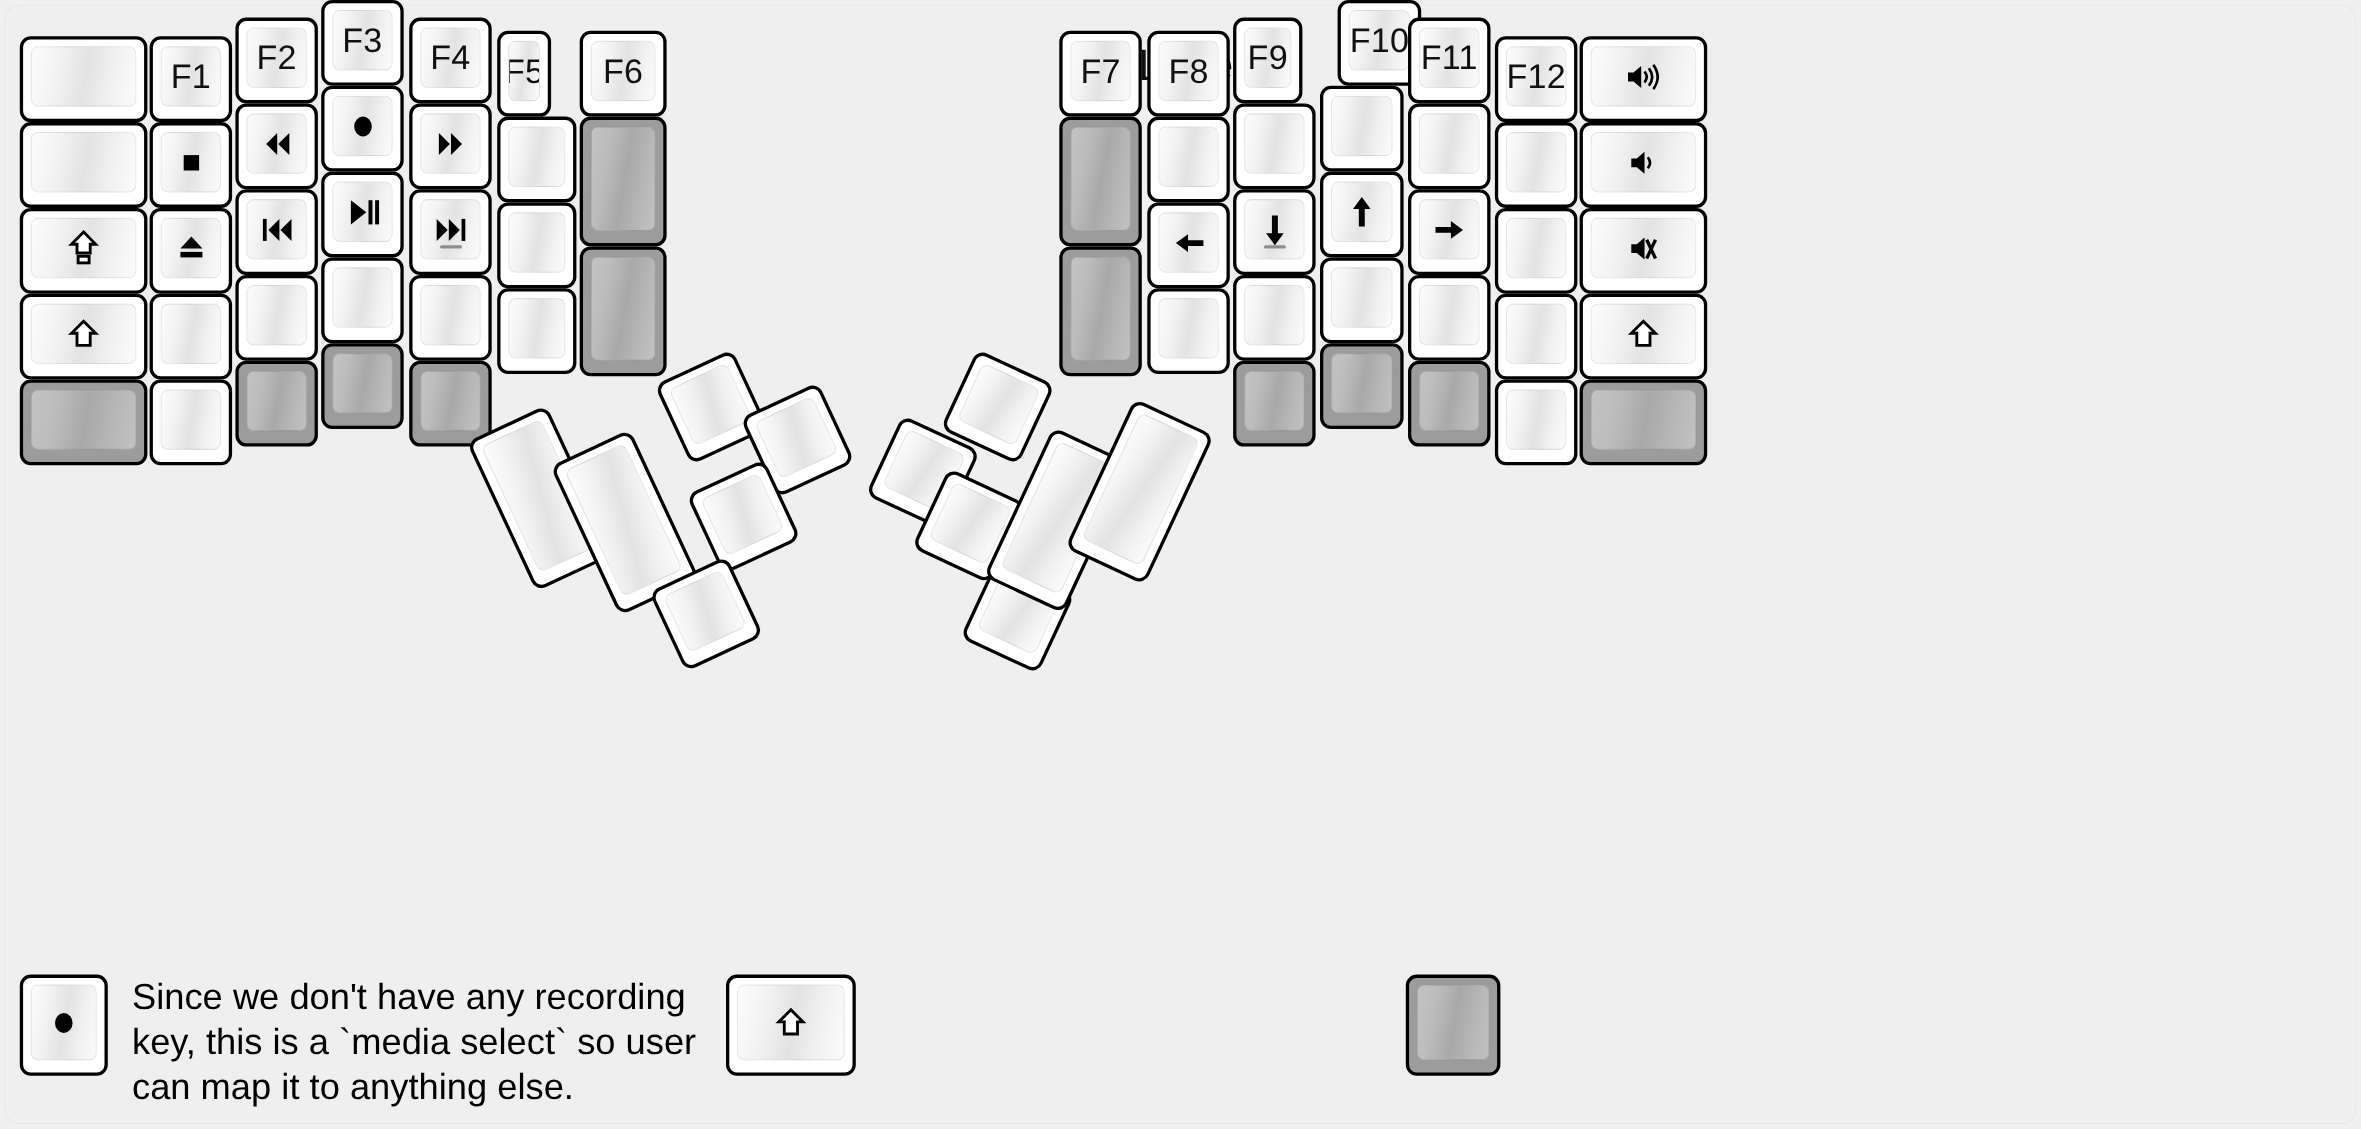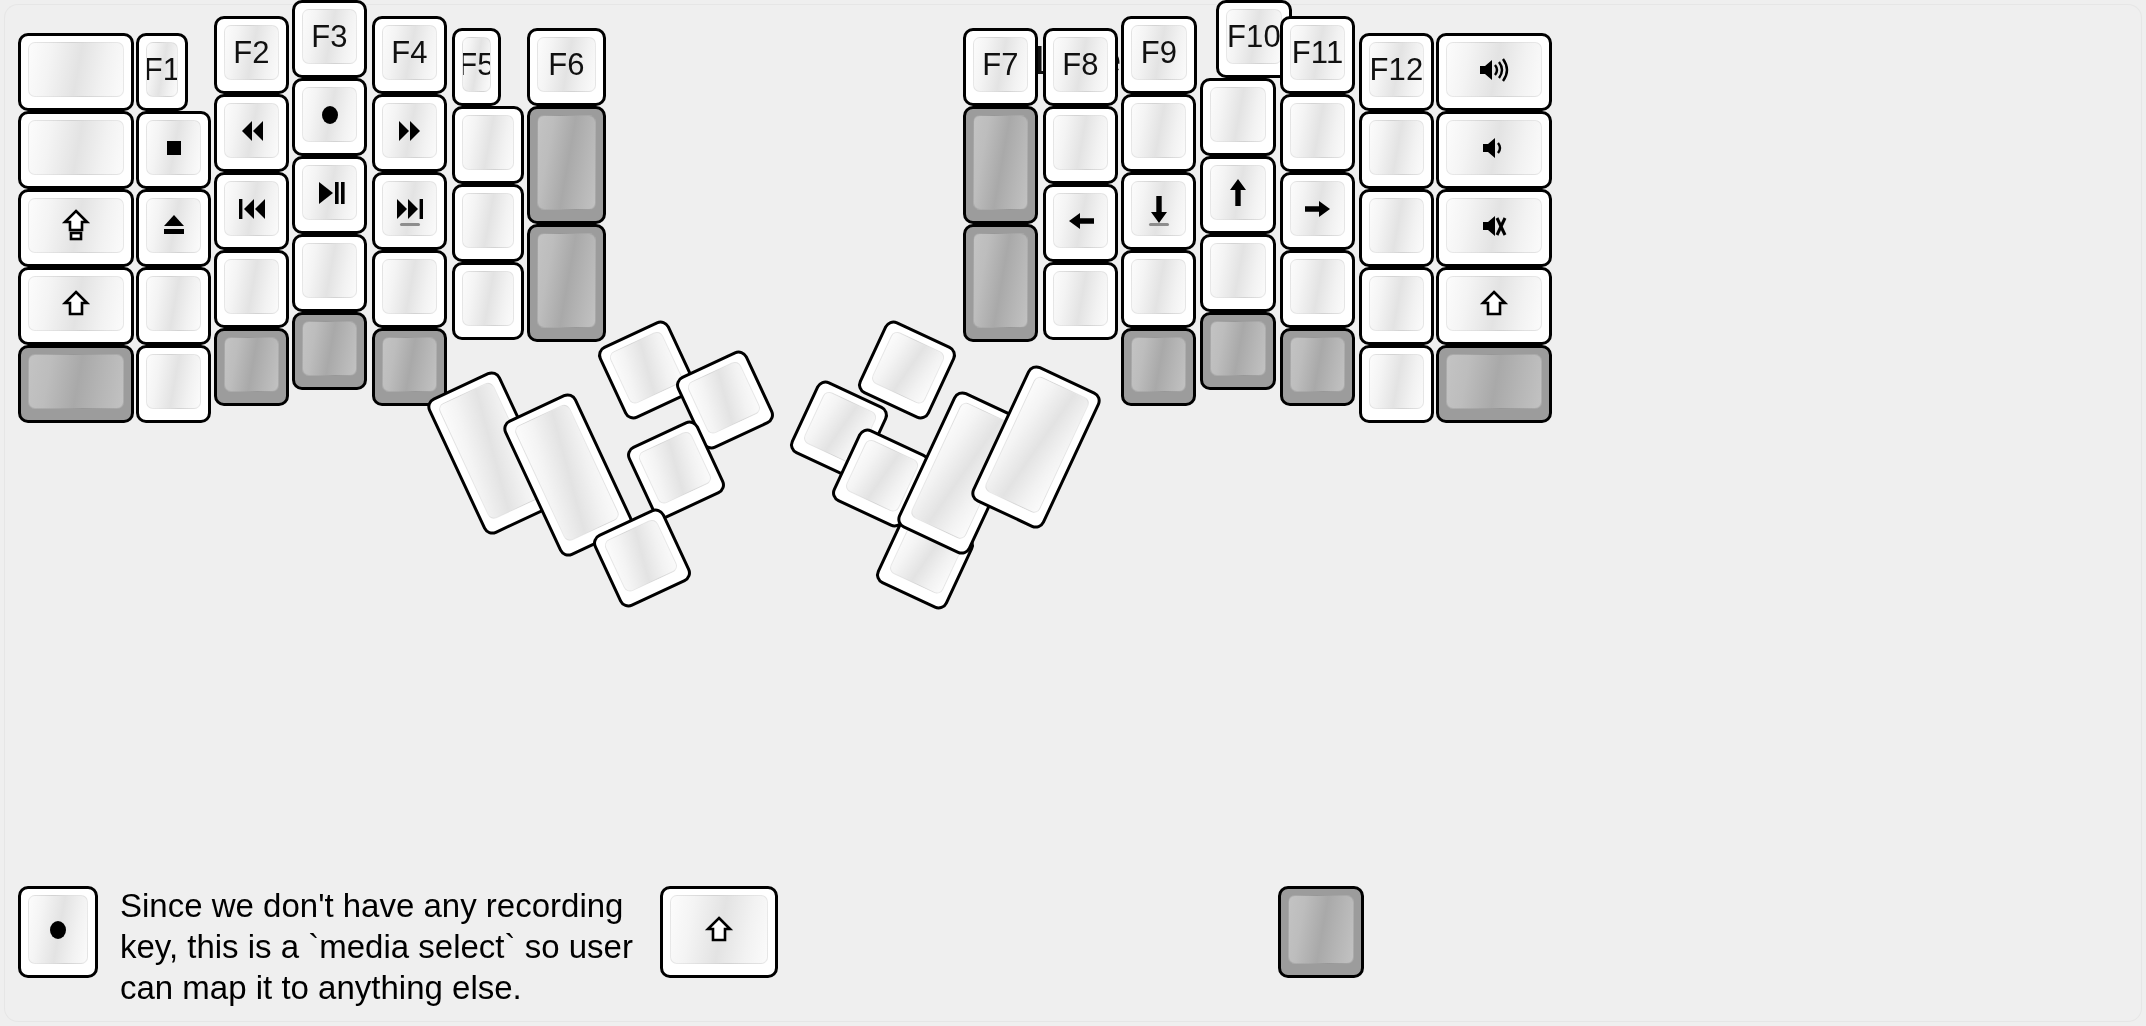--- a/index.html
+++ b/index.html
@@ -148,21 +148,21 @@
           <span class="glyph">
             <svg class="glyph-svg" width="40" height="34" viewBox="0 0 40 34">
               <path d="M20 5 L31 16 L26 16 L26 27 L14 27 L14 16 L9 16 Z" fill="#fff" stroke="#000" stroke-width="2.6"></path>
             </svg>
           </span>
         </div>
       </div>
       <div class="key trans" style="left: 18px; top: 345px; width: 116px; height: 78px;">
         <div class="cap"></div>
       </div>
-      <div class="key" style="left: 136px; top: 33px; width: 52px; height: 78px;">
+      <div class="key" style="left: 136px; top: 33px; width: 75px; height: 78px;">
         <div class="cap">
           <span class="legend">F1</span>
         </div>
       </div>
       <div class="key" style="left: 136px; top: 111px; width: 75px; height: 78px;">
         <div class="cap">
           <span class="glyph">
             <svg class="glyph-svg" width="40" height="34" viewBox="0 0 40 34">
               <rect x="13" y="10" width="14" height="14" fill="#000"></rect>
             </svg>
@@ -347,21 +347,21 @@
           <span class="glyph">
             <svg class="glyph-svg" width="40" height="34" viewBox="0 0 40 34">
               <path d="M8 17 L19 9 L19 14.3 L33 14.3 L33 19.7 L19 19.7 L19 25 Z" fill="#000"></path>
             </svg>
           </span>
         </div>
       </div>
       <div class="key" style="left: 1043px; top: 262px; width: 75px; height: 78px;">
         <div class="cap"></div>
       </div>
-      <div class="key" style="left: 1121px; top: 16px; width: 76px; height: 78px;">
+      <div class="key" style="left: 1121px; top: 16px; width: 63px; height: 78px;">
         <div class="cap">
           <span class="legend">F9</span>
         </div>
       </div>
       <div class="key" style="left: 1121px; top: 94px; width: 75px; height: 78px;">
         <div class="cap"></div>
       </div>
       <div class="key homing" style="left: 1121px; top: 172px; width: 75px; height: 78px;">
         <div class="cap">
           <span class="glyph">

